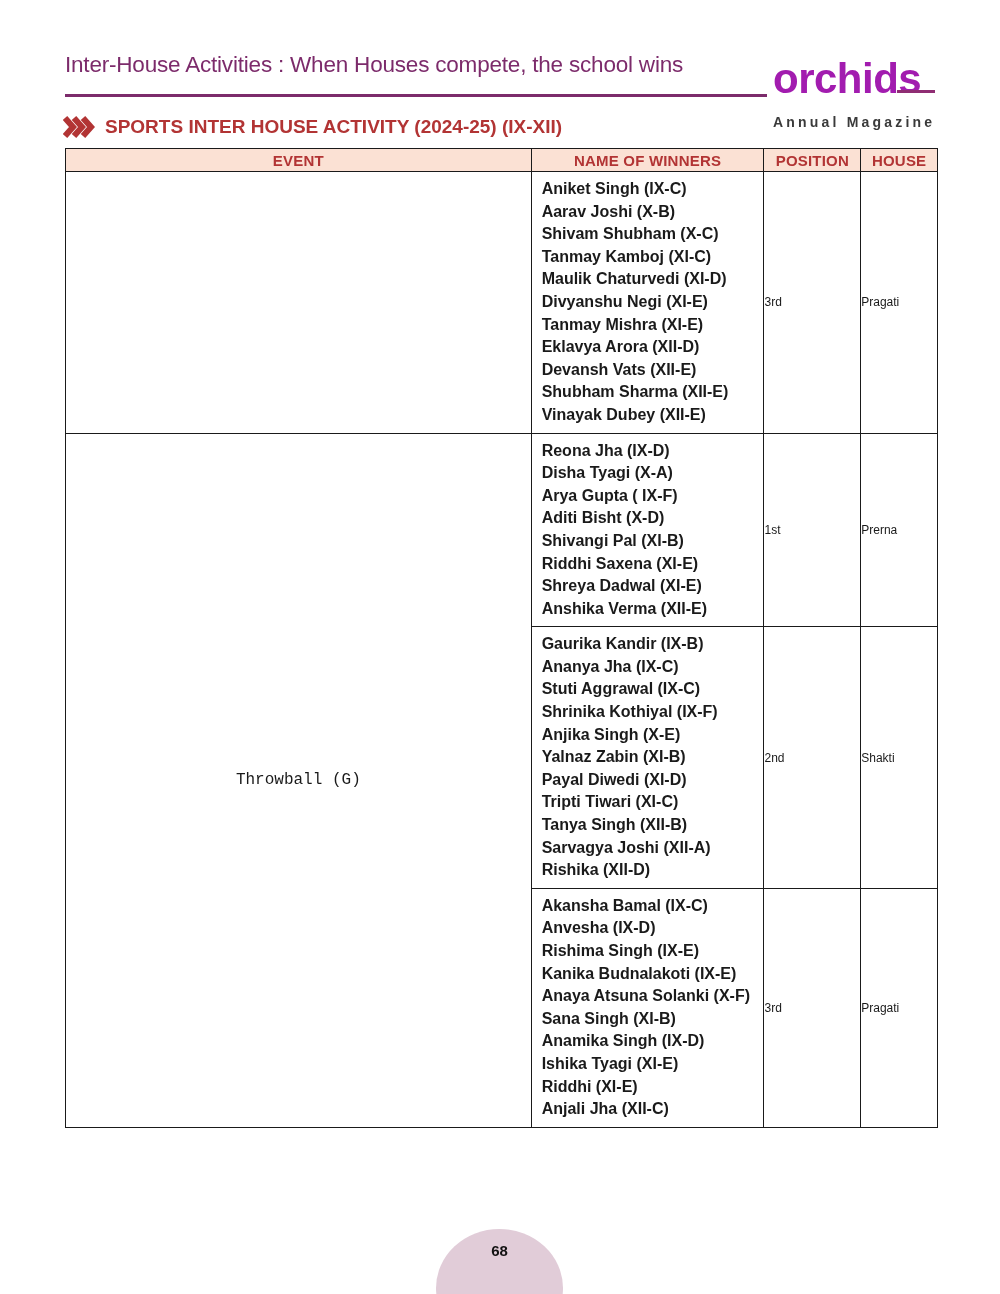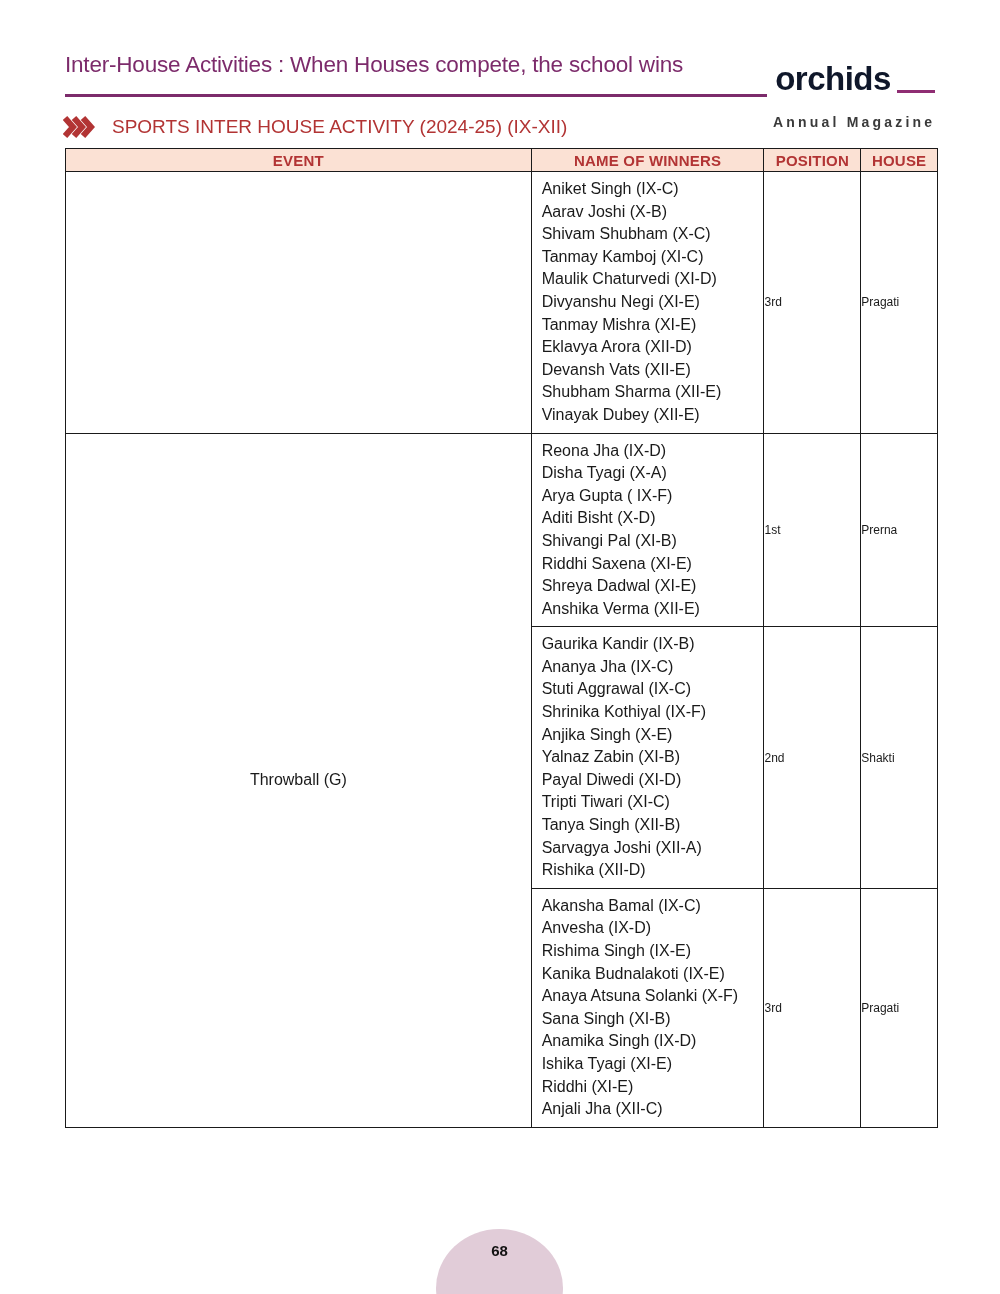--- a/index.html
+++ b/index.html
@@ -31,24 +31,24 @@
     background: #7c2b6b;
   }
   .logo {
     position: absolute;
     left: 773px; top: 62px;
     width: 120px;
     text-align: center;
   }
   .logo .brand {
     display: block;
-    font-size: 33px;
+    font-size: 42px;
     font-weight: 700;
     letter-spacing: -0.5px;
-    color: #0f172a;
+    color: #a21caf;
     line-height: 34px;
   }
   .logo .tagline {
     display: block;
     font-size: 14px;
     font-weight: 700;
     letter-spacing: 3.2px;
     color: #3a3a3a;
     margin-top: 18px;
     white-space: nowrap;
@@ -63,24 +63,23 @@
   .section-heading {
     position: absolute;
     left: 63px; top: 116px;
     display: flex;
     align-items: center;
     gap: 10px;
   }
   .section-heading .chevrons { flex: 0 0 auto; display: block; }
   .section-heading .text {
     font-size: 19px;
-    font-weight: 400;
+    font-weight: 700;
     color: #b23434;
     white-space: nowrap;
-    margin-left: 7px;
   }
   
   table.winners {
     position: absolute;
     left: 65px; top: 148px;
     width: 873px;
     border-collapse: collapse;
     table-layout: fixed;
   }
   table.winners th, table.winners td {
@@ -96,25 +95,27 @@
     letter-spacing: 0.2px;
   }
   col.c-event   { width: 53.4%; }
   col.c-name    { width: 26.7%; }
   col.c-pos     { width: 11.1%; }
   col.c-house   { width: 8.8%; }
   td.event-cell {
     text-align: center;
     vertical-align: middle;
     font-size: 16px;
+    font-family: Liberation Mono, monospace;
   }
   td.winners-cell {
     padding: 6px 4px 6px 10px;
     vertical-align: middle;
     font-size: 16px;
+    font-weight: bold;
   }
   .winner-line { line-height: 22.6px; white-space: nowrap; }
   td.pos-cell, td.house-cell {
     text-align: left;
     vertical-align: middle;
     font-size: 12px;
   }
   
   .page-oval {
     position: absolute;

